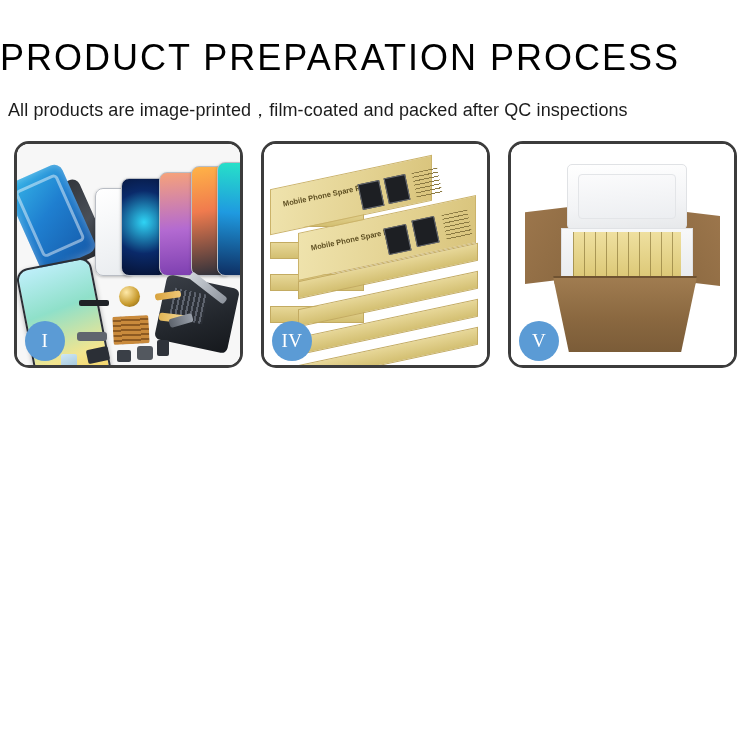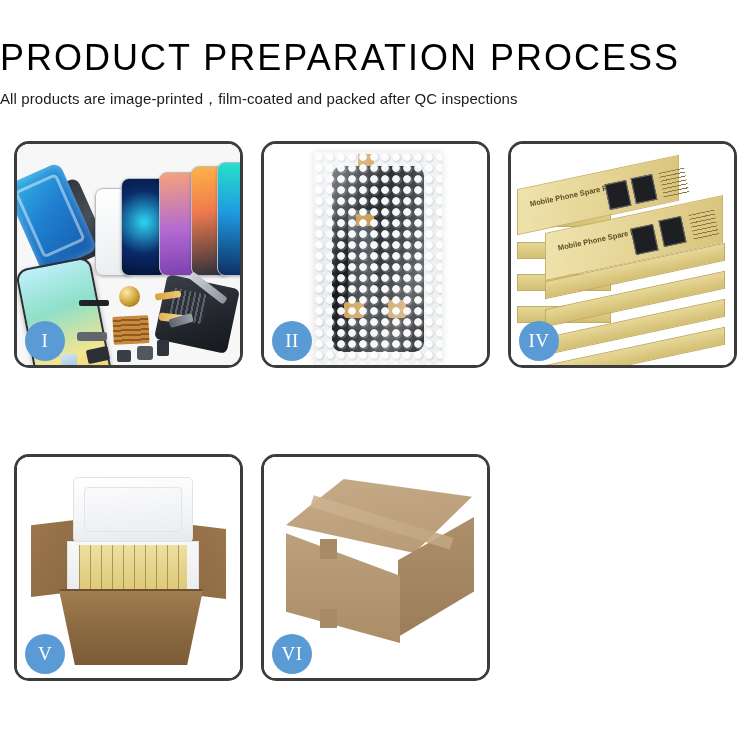--- a/index.html
+++ b/index.html
@@ -19,38 +19,38 @@
     width: 750px;
     height: 750px;
     background: #ffffff;
   }
 
   
   .header {
     position: absolute;
     top: 0; left: 0;
     width: 609px;
-    text-align: left;
+    text-align: right;
   }
   .title {
     margin: 0;
     padding-top: 40px;
     font-family: "Liberation Sans", sans-serif;
     font-size: 36px;
     font-weight: 400;
     letter-spacing: 2.0px;
     color: #000000;
     line-height: 1.0;
     white-space: nowrap;
   }
   .subtitle {
-    margin: 0;
+    margin: 8px;
     padding-top: 14px;
     font-family: "Liberation Sans", sans-serif;
-    font-size: 15px;
+    font-size: 18px;
     font-weight: 400;
     color: #1c1c1c;
     letter-spacing: 0.1px;
     white-space: nowrap;
   }
 
   
   .grid {
     position: absolute;
     top: 141px;
@@ -374,37 +374,20 @@
           <div class="p1-part f7"></div>
           <div class="p1-part f8"></div>
           <div class="p1-part f9"></div>
           <div class="p1-part f10"></div>
           <div class="p1-tweezer"></div>
         </div>
       </div>
       <div class="badge">I</div>
     </div>
 
-    <div class="panel">
-      <div class="panel-inner">
-        <div class="scene2">
-          <div class="p2-bag">
-            <div class="p2-screen"></div>
-            <div class="p2-flex"></div>
-            <div class="p2-conn1"></div>
-            <div class="p2-conn2"></div>
-            <div class="p2-tape"></div>
-            <div class="p2-tape2"></div>
-            <div class="p2-bubbles"></div>
-            <div class="p2-sheen"></div>
-          </div>
-        </div>
-      </div>
-      <div class="badge">II</div>
-    </div>
 
 
     <div class="panel">
       <div class="panel-inner">
         <div class="scene4">
           <div class="p4-stack">
 
             <div class="p4-side" style="left:2px;  top:52px;  width:92px; height:15px;"></div>
             <div class="p4-side" style="left:2px;  top:84px;  width:92px; height:15px;"></div>
             <div class="p4-side" style="left:2px;  top:116px; width:92px; height:15px;"></div>
@@ -440,28 +423,15 @@
           <div class="p5-epslid"></div>
           <div class="p5-epsbody"></div>
           <div class="p5-innerbox"></div>
           <div class="p5-cartonTopEdge"></div>
           <div class="p5-carton"></div>
         </div>
       </div>
       <div class="badge">V</div>
     </div>
 
-    <div class="panel">
-      <div class="panel-inner">
-        <div class="scene6">
-          <div class="p6-top"></div>
-          <div class="p6-right"></div>
-          <div class="p6-front"></div>
-          <div class="p6-tapeTop"></div>
-          <div class="p6-tapeF"></div>
-          <div class="p6-tapeF2"></div>
-        </div>
-      </div>
-      <div class="badge">VI</div>
-    </div>
 
   </div>
 </div>
 
 </body></html>

